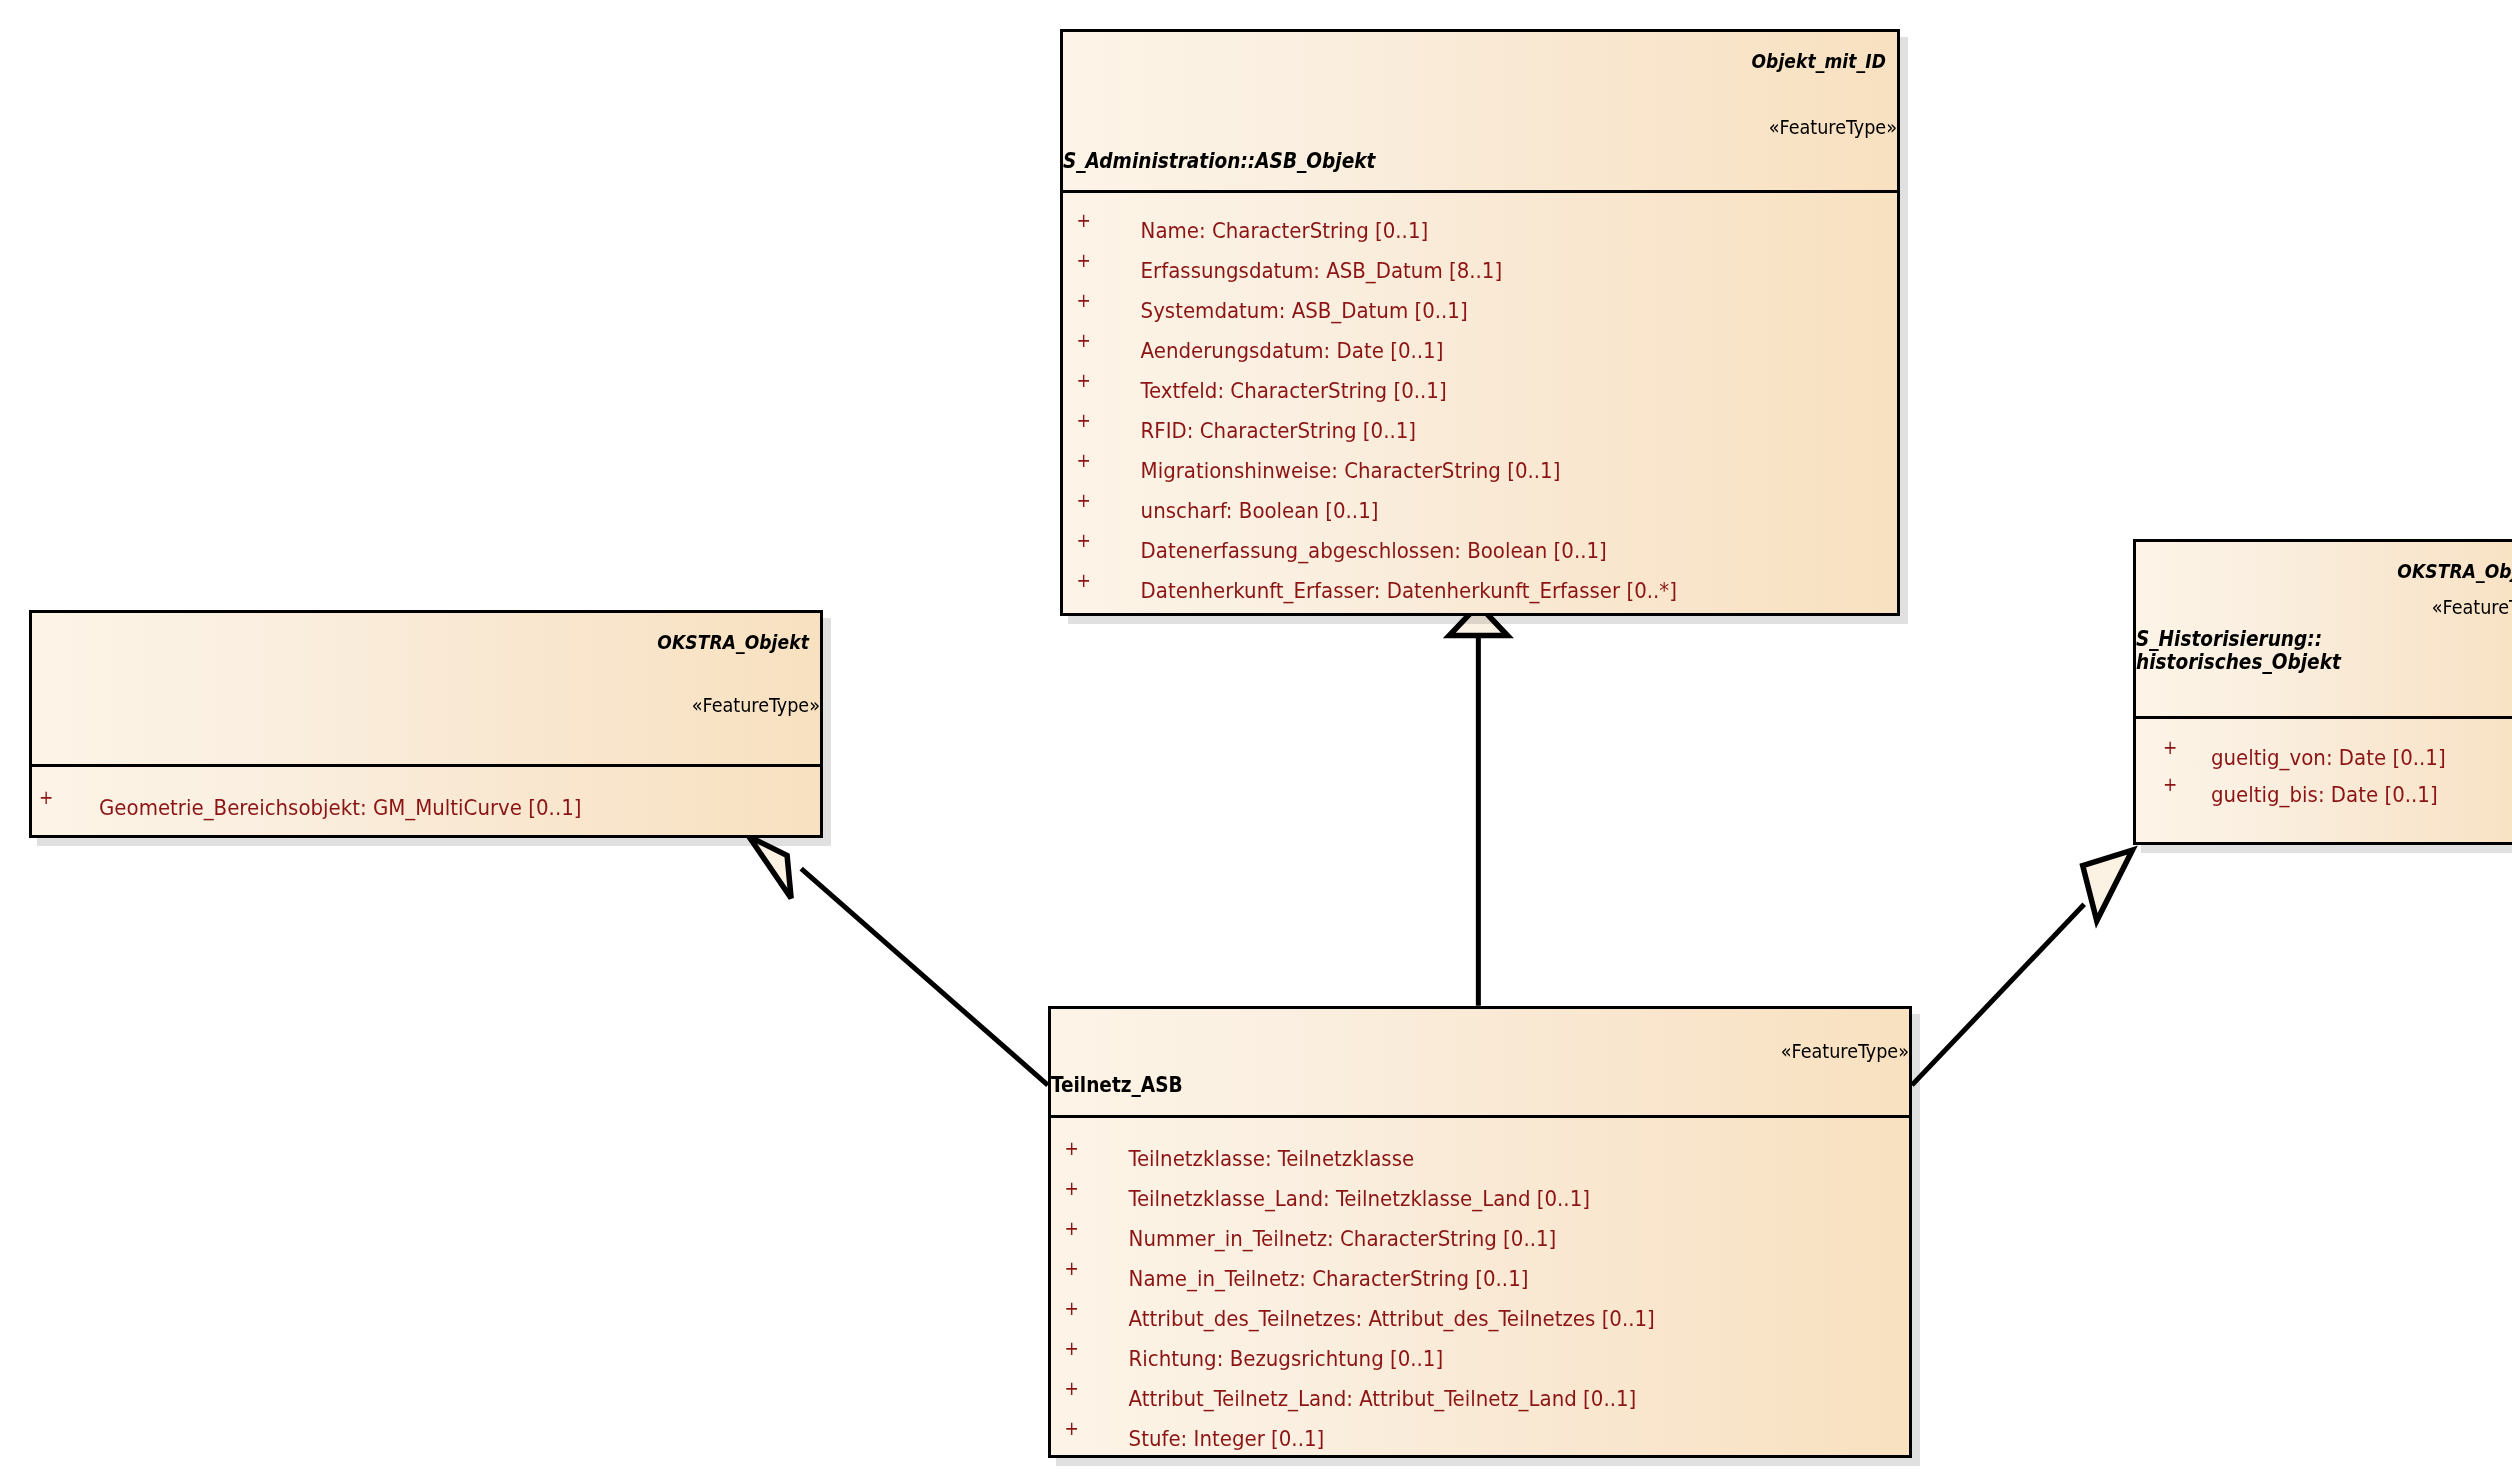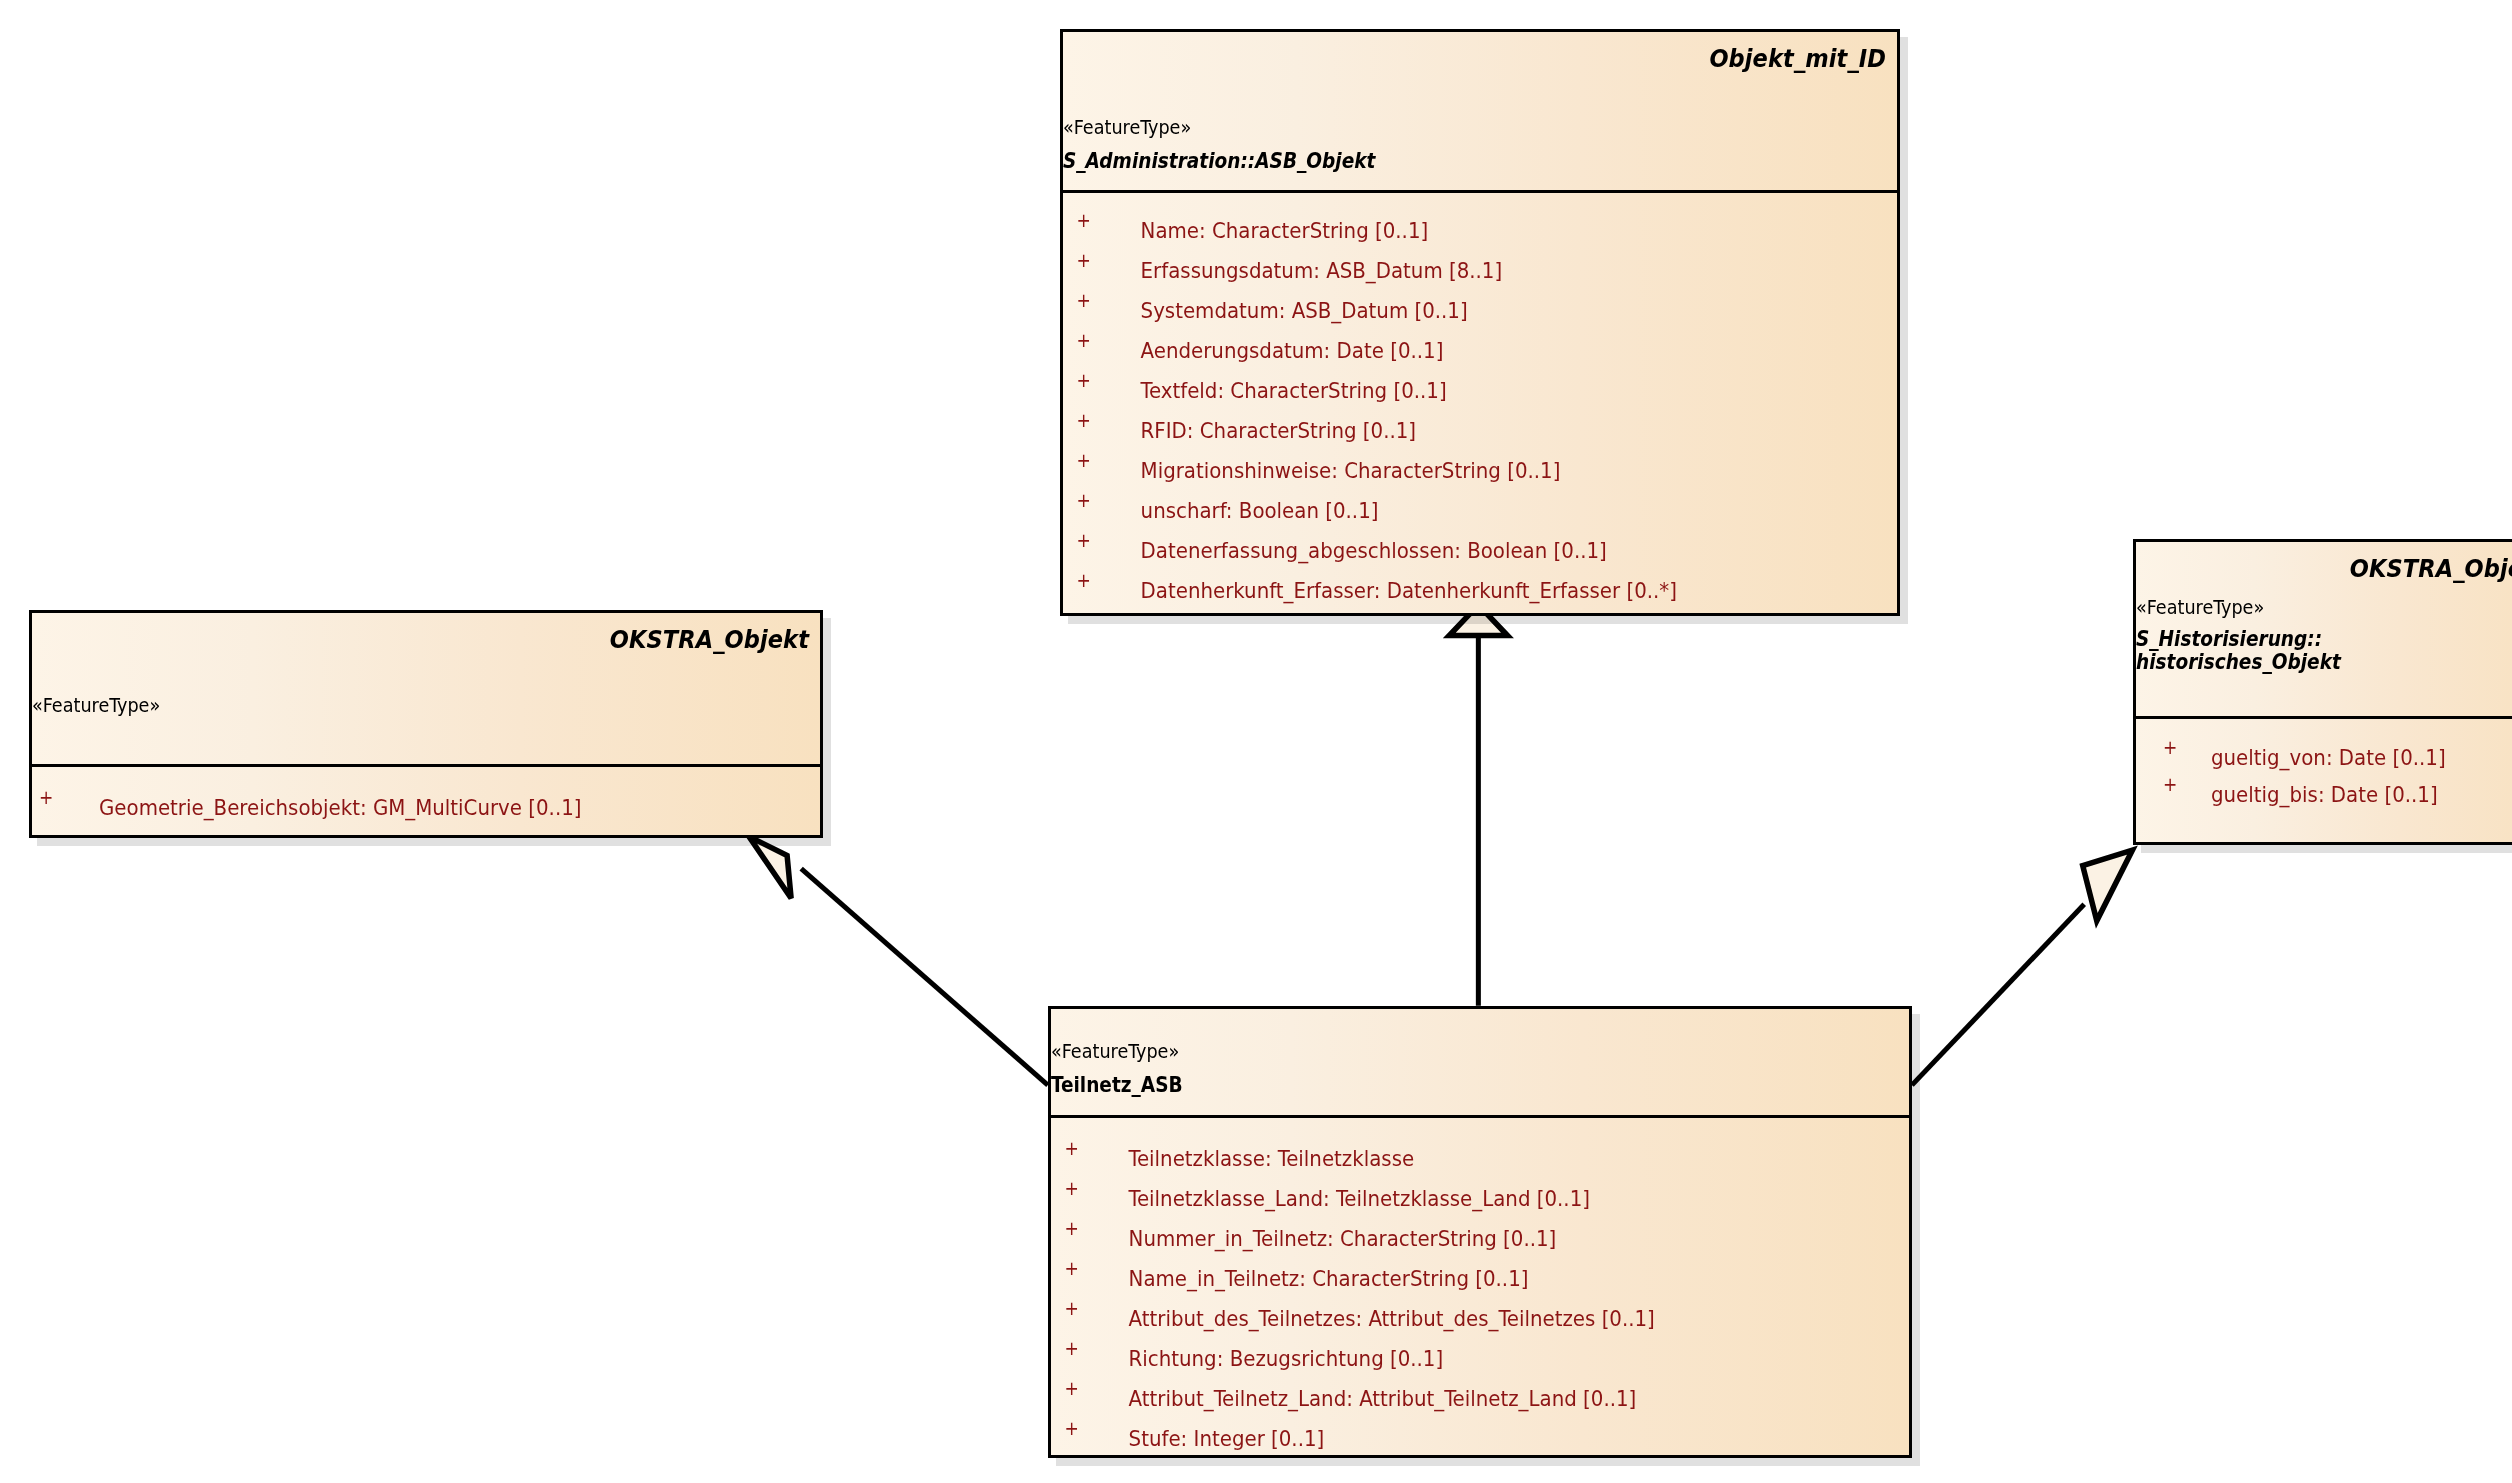--- a/index.html
+++ b/index.html
@@ -42,32 +42,32 @@
 
   .class-header {
     position: relative;
     box-sizing: border-box;
     border-bottom: 3.5px solid #000000;
     padding: 0;
   }
 
   .tagged-name {
     position: absolute;
-    top: 12px;
+    top: 18px;
     right: 11px;
     font-style: italic;
     font-weight: 700;
     color: #000000;
-    font-size: 25px;
+    font-size: 19px;
     letter-spacing: 0.1px;
     white-space: nowrap;
   }
 
   .stereotype {
-    text-align: left;
+    text-align: right;
     color: #000000;
     font-size: 19.6px;
     font-weight: 400;
     white-space: nowrap;
   }
 
   .class-title {
     text-align: left;
     color: #000000;
     font-size: 20.6px;

